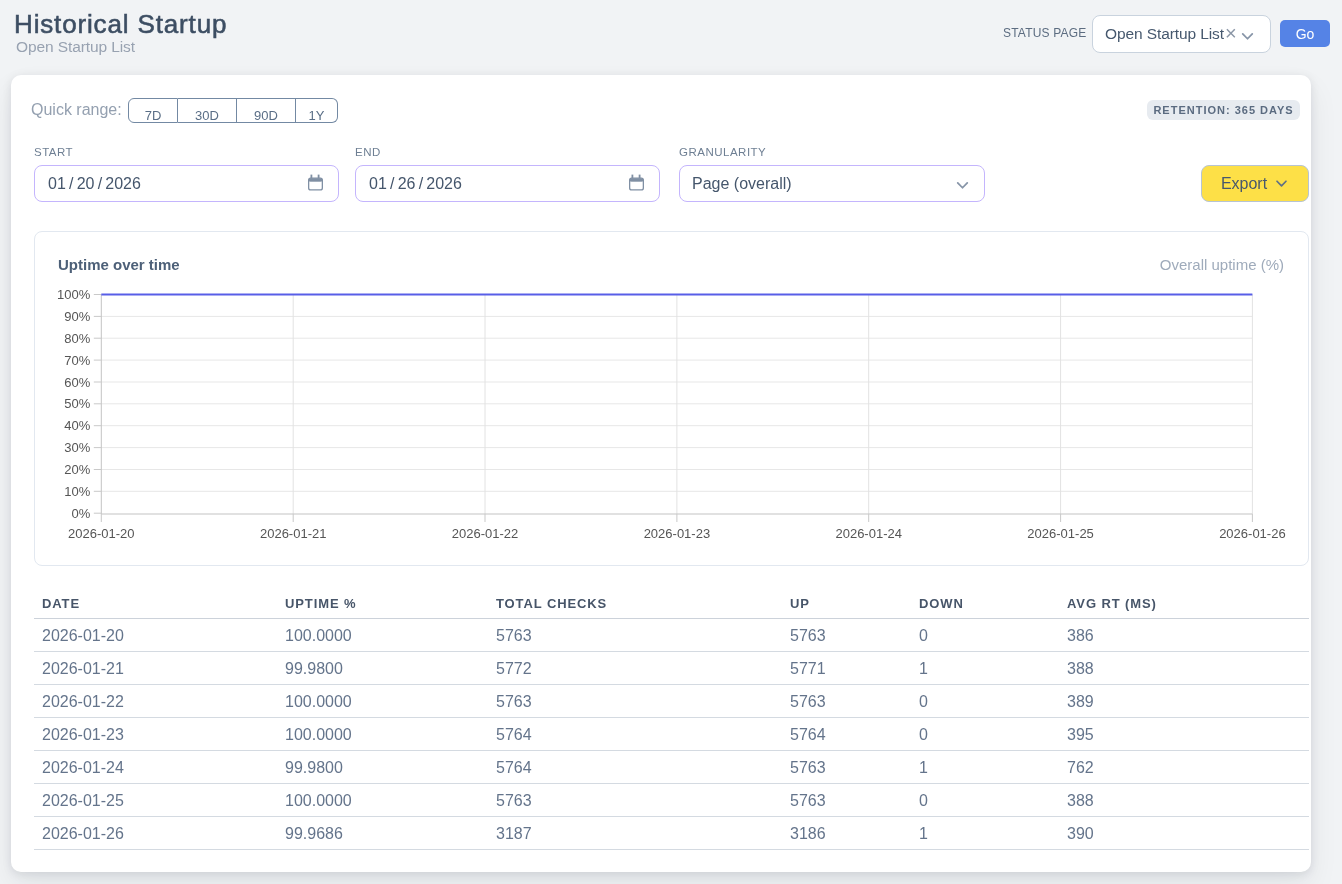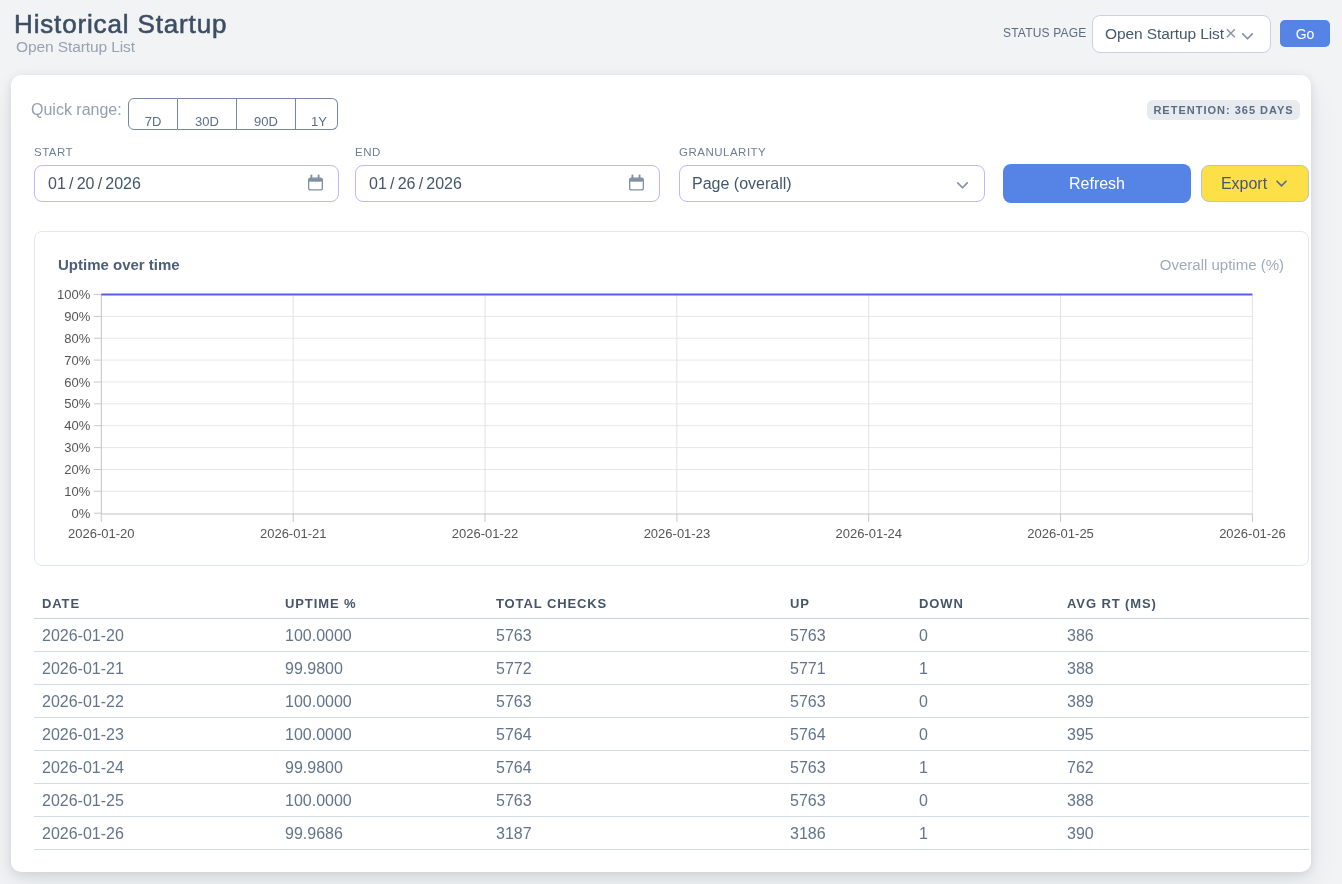--- a/index.html
+++ b/index.html
@@ -16,21 +16,21 @@
 .sp-select { position:absolute; left:1092px; top:15px; width:179px; height:38px; background:#fff; border:1px solid #c9d3de; border-radius:8px; display:flex; align-items:center; padding:0 10px 0 12px; }
 .sp-select .txt { font-size:15.5px; letter-spacing:-0.1px; color:#46586e; white-space:nowrap; }
 .sp-select .x { font-size:20px; line-height:20px; color:#8a96a6; margin-left:1px; margin-top:-2px; }
 .sp-select .chev { position:absolute; right:15px; top:13px; }
 .go { position:absolute; left:1280px; top:20px; width:50px; height:27px; background:#5583e6; border-radius:5px; color:#fff; font-size:14px; display:flex; align-items:center; justify-content:center; }
 
 .card { position:absolute; left:11px; top:75px; width:1300px; height:797px; background:#fff; border-radius:10px; box-shadow:0 2px 10px rgba(15,23,42,.10), 0 14px 30px rgba(15,23,42,.07); }
 
 .qr-label { position:absolute; left:20px; top:27px; font-size:16px; line-height:16px; color:#94a0b0; }
 .seg { position:absolute; left:117px; top:23px; height:25px; display:flex; }
-.seg button { font-family:"Liberation Sans", sans-serif; height:25px; background:#fff; border:1px solid #7389a3; border-left-width:0; margin:0; padding:15px; font-size:13px; color:#5a6e86; }
+.seg button { font-family:"Liberation Sans", sans-serif; height:25px; background:#fff; border:1px solid #7389a3; border-left-width:0; margin:0; padding:9px; font-size:13px; color:#5a6e86; }
 .seg button:first-child { border-left-width:1px; border-radius:6px 0 0 6px; }
 .seg button:last-child { border-radius:0 6px 6px 0; }
 .seg .b1{width:50px} .seg .b2{width:59px} .seg .b3{width:59px} .seg .b4{width:42px}
 .badge { position:absolute; left:1136px; top:25px; width:153px; height:20px; background:#e7ebf0; border-radius:6px; font-size:11px; font-weight:700; letter-spacing:1px; color:#5b6b80; display:flex; align-items:center; justify-content:center; }
 
 .field-label { position:absolute; font-size:11.5px; line-height:11.5px; color:#6e7f93; letter-spacing:0.5px; top:72px; }
 .fl1 { left:23px; } .fl2 { left:344px; } .fl3 { left:668px; }
 .ctrl { position:absolute; top:90px; height:37px; border:1px solid #c4b5fd; border-radius:8px; background:#fff; font-size:16px; color:#45566c; }
 .din { display:flex; align-items:center; justify-content:space-between; padding:0 15px 0 13px; }
 .din svg { display:block; margin-top:-2px; }
@@ -94,21 +94,20 @@
         <rect x="0.65" y="4.2" width="13.7" height="11.7" rx="2" fill="none" stroke="#8090a4" stroke-width="1.3"></rect>
         <rect x="0.65" y="4.2" width="13.7" height="3.2" rx="1.8" fill="#8090a4"></rect>
         <rect x="0.65" y="6.2" width="13.7" height="1.2" fill="#8090a4"></rect>
       </svg>
     </div>
   <div class="ctrl gsel">Page (overall)
   <svg width="15" height="15" viewBox="0 0 16 16">
         <path d="M2.9 5.2l5.1 5.2 5.1-5.2" fill="none" stroke="#8795a8" stroke-width="1.9" stroke-linecap="round" stroke-linejoin="round"></path>
       </svg>
 </div>
-  <button class="refresh">Refresh</button>
   <div class="export">Export
     <svg width="15" height="15" viewBox="0 0 16 16">
         <path d="M3.2 5.6l4.8 4.9 4.8-4.9" fill="none" stroke="#5f7086" stroke-width="1.8" stroke-linecap="round" stroke-linejoin="round"></path>
       </svg>
   </div>
 
   <div class="chart-card">
     <div class="ct">Uptime over time</div>
     <div class="cr">Overall uptime (%)</div>
     <svg width="1273" height="332" style="position:absolute;left:0;top:0;" font-family="Liberation Sans, sans-serif">

